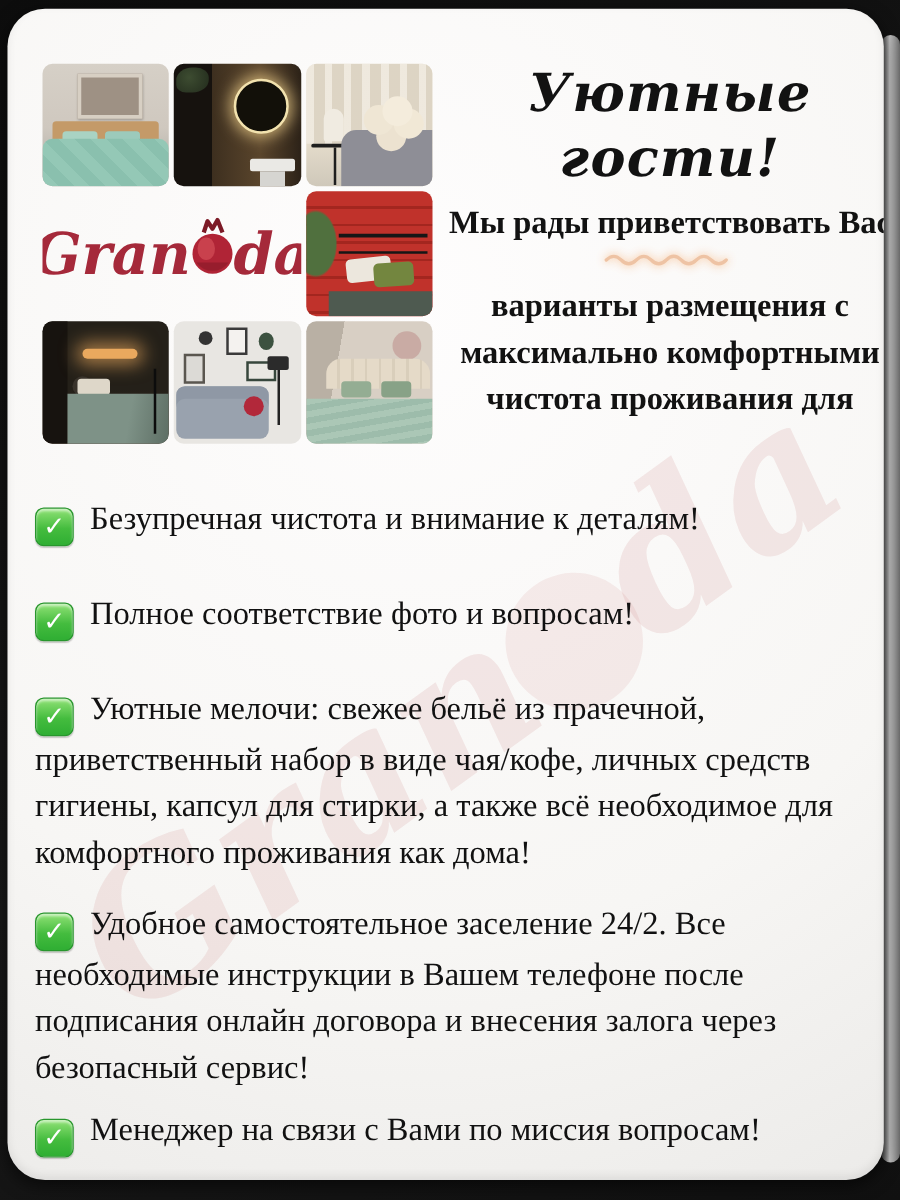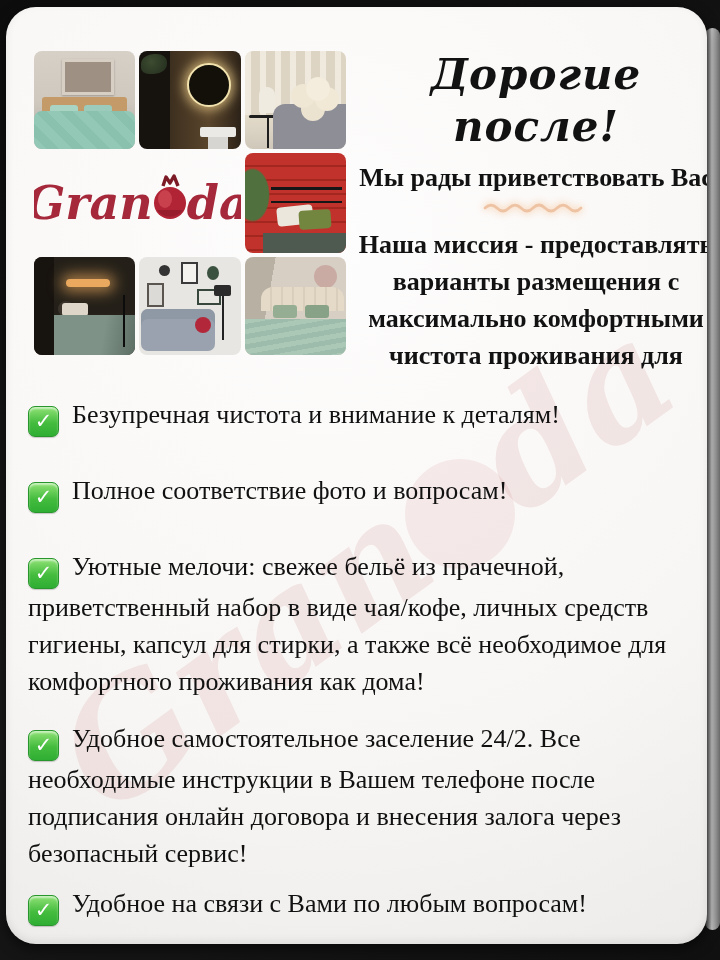--- a/index.html
+++ b/index.html
@@ -207,49 +207,48 @@
       <div class="cell p8">
         <div class="p8-mirror"></div>
         <div class="p8-head"></div>
         <div class="p8-pillA"></div>
         <div class="p8-pillB"></div>
         <div class="p8-blanket"></div>
       </div>
     </div>
 
     <div class="right-col">
-      <div class="title">Дорогие после!</div>
+      <div class="title">Уютные гости!</div>
       <div class="greeting">
         <div>Мы рады приветствовать Вас</div>
       </div>
       <div class="squiggle-wrap">
         <svg width="110" height="14" viewBox="0 0 110 14">
           <path d="M4 8 q6 -6 12 0 t12 0 t12 0 t12 0 t12 0 t12 0 t12 0 t12 0" stroke="#eec3a4" stroke-width="2.6" fill="none" stroke-linecap="round"></path>
         </svg>
       </div>
       <div class="mission">
-        <div>Наша миссия - предоставлять</div>
         <div>варианты размещения с</div>
         <div>максимально комфортными</div>
         <div>чистота проживания для</div>
       </div>
     </div>
 
     <div class="checklist">
       <div class="item">
         <span class="check">✓</span><span>Безупречная чистота и внимание к деталям!</span>
       </div>
       <div class="item">
         <span class="check">✓</span><span>Полное соответствие фото и вопросам!</span>
       </div>
       <div class="item multi3">
         <span class="check">✓</span><span>Уютные мелочи: свежее бельё из прачечной, приветственный набор в виде чая/кофе, личных средств гигиены, капсул для стирки, а также всё необходимое для комфортного проживания как дома!</span>
       </div>
       <div class="item multi4">
         <span class="check">✓</span><span>Удобное самостоятельное заселение 24/2. Все необходимые инструкции в Вашем телефоне после подписания онлайн договора и внесения залога через безопасный сервис!</span>
       </div>
       <div class="item">
-        <span class="check">✓</span><span>Удобное на связи с Вами по любым вопросам!</span>
+        <span class="check">✓</span><span>Менеджер на связи с Вами по миссия вопросам!</span>
       </div>
     </div>
 
   </div>
 </div>
 
 </body></html>

